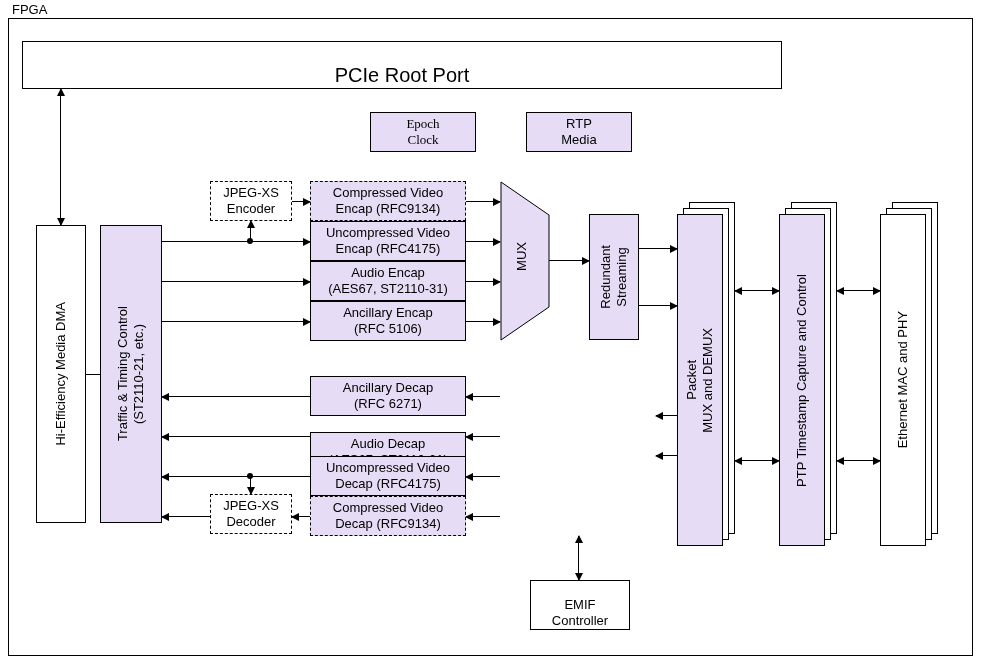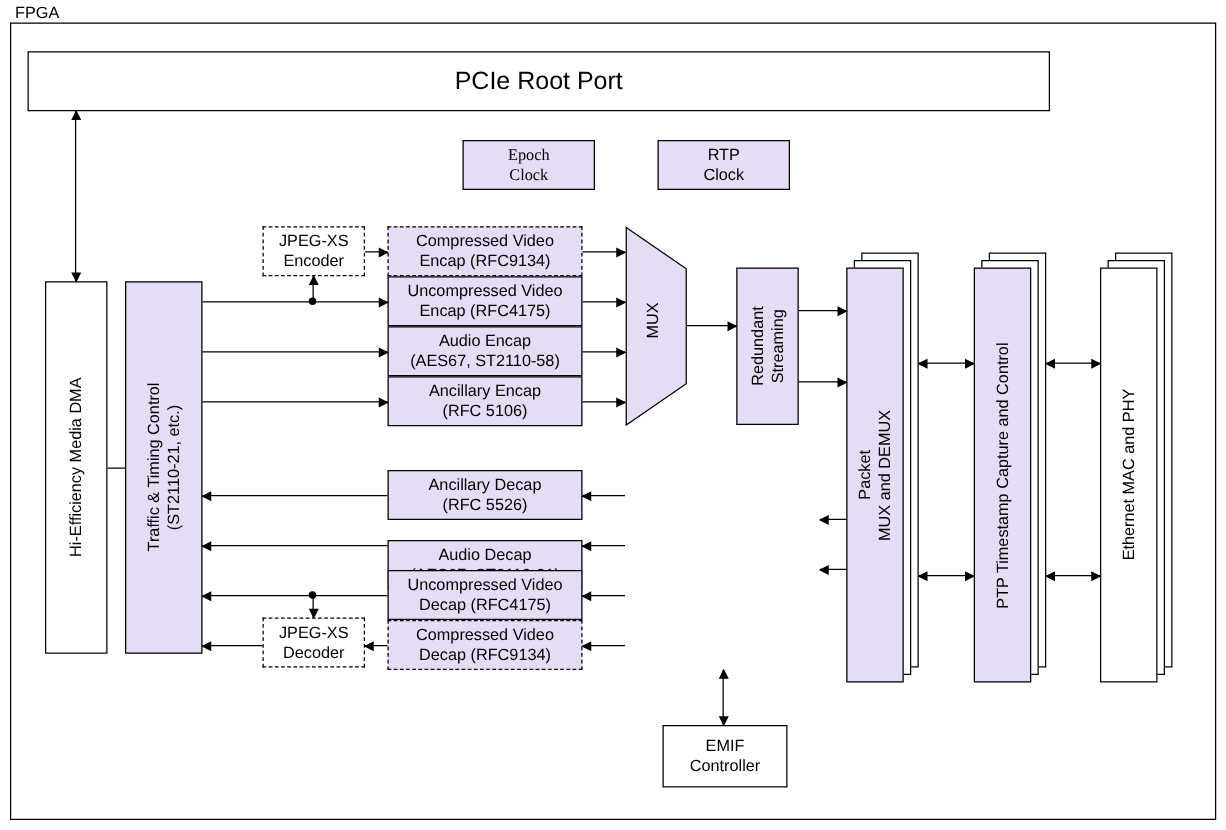--- a/index.html
+++ b/index.html
@@ -87,31 +87,31 @@
   }
 </style>
 </head>
 <body>
 
 <div class="canvas">
 
   <div class="box white" style="left:8px; top:18px; width:965px; height:638px; justify-content:flex-start; align-items:flex-start;"></div>
   <div class="label" style="left:12px; top:2px;">FPGA</div>
 
-  <div class="box white" style="left:22px; top:41px; width:818px; height:48px; font-size:20px;">
+  <div class="box white" style="left:22px; top:41px; width:760px; height:48px; font-size:20px;align-items:flex-end;">
     <span>PCIe Root Port</span>
   </div>
 
   <div class="box purple" style="left:370px; top:112px; width:106px; height:40px; white-space:pre-line;font-family:Liberation Serif, serif;">
     <span>Epoch
 Clock</span>
   </div>
   <div class="box purple" style="left:526px; top:112px; width:106px; height:40px; white-space:pre-line;">
     <span>RTP
-Clock</span>
+Media</span>
   </div>
 
   <div class="box white" style="left:36px; top:225px; width:50px; height:298px;">
     <span class="vtext">Hi-Efficiency Media DMA</span>
   </div>
 
   <div class="box purple" style="left:100px; top:225px; width:62px; height:298px;">
     <span class="vtext">Traffic &amp; Timing Control
 (ST2110-21, etc.)</span>
   </div>
@@ -129,30 +129,30 @@
   <div class="box purple dashed" style="left:310px; top:181px; width:156px; height:40px; white-space:pre-line;">
     <span>Compressed Video
 Encap (RFC9134)</span>
   </div>
   <div class="box purple" style="left:310px; top:221px; width:156px; height:40px; white-space:pre-line;">
     <span>Uncompressed Video
 Encap (RFC4175)</span>
   </div>
   <div class="box purple" style="left:310px; top:261px; width:156px; height:40px; white-space:pre-line;">
     <span>Audio Encap
-(AES67, ST2110-58)</span>
+(AES67, ST2110-31)</span>
   </div>
   <div class="box purple" style="left:310px; top:301px; width:156px; height:40px; white-space:pre-line;">
     <span>Ancillary Encap
 (RFC 5106)</span>
   </div>
 
   <div class="box purple" style="left:310px; top:376px; width:156px; height:40px; white-space:pre-line;">
     <span>Ancillary Decap
-(RFC 5526)</span>
+(RFC 6271)</span>
   </div>
   <div class="box purple" style="left:310px; top:432px; width:156px; height:40px; white-space:pre-line;">
     <span>Audio Decap
 (AES67, ST2110-31)</span>
   </div>
   <div class="box purple" style="left:310px; top:456px; width:156px; height:40px; white-space:pre-line;">
     <span>Uncompressed Video
 Decap (RFC4175)</span>
   </div>
   <div class="box purple dashed" style="left:310px; top:496px; width:156px; height:40px; white-space:pre-line;">
@@ -185,21 +185,21 @@
   <div class="box purple" style="left:779px; top:214px; width:46px; height:332px;">
     <span class="vtext">PTP Timestamp Capture and Control</span>
   </div>
 
   <div class="stack-shadow" style="left:892px; top:202px; width:46px; height:332px;"></div>
   <div class="stack-shadow" style="left:886px; top:208px; width:46px; height:332px;"></div>
   <div class="box white" style="left:880px; top:214px; width:46px; height:332px;">
     <span class="vtext">Ethernet MAC and PHY</span>
   </div>
 
-  <div class="box white" style="left:530px; top:580px; width:100px; height:50px; white-space:pre-line;">
+  <div class="box white" style="left:530px; top:580px; width:100px; height:50px; white-space:pre-line;align-items:flex-end;">
     <span>EMIF
 Controller</span>
   </div>
 
   <div class="vline ahead-u ahead-d" style="left:60px; top:89px; height:136px;"></div>
 
   <div class="hline" style="left:86px; top:374px; width:14px;"></div>
 
   <div class="hline ahead-r" style="left:162px; top:241px; width:148px;"></div>
   <div class="hline ahead-r" style="left:162px; top:281px; width:148px;"></div>

